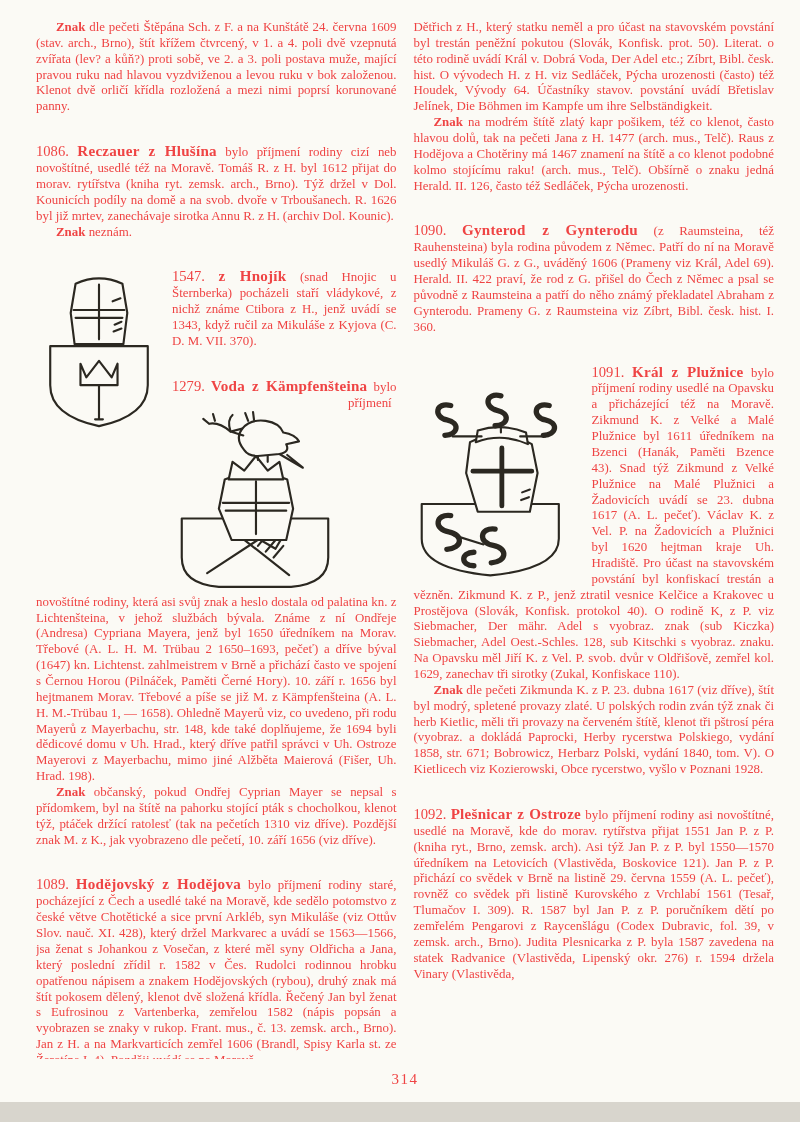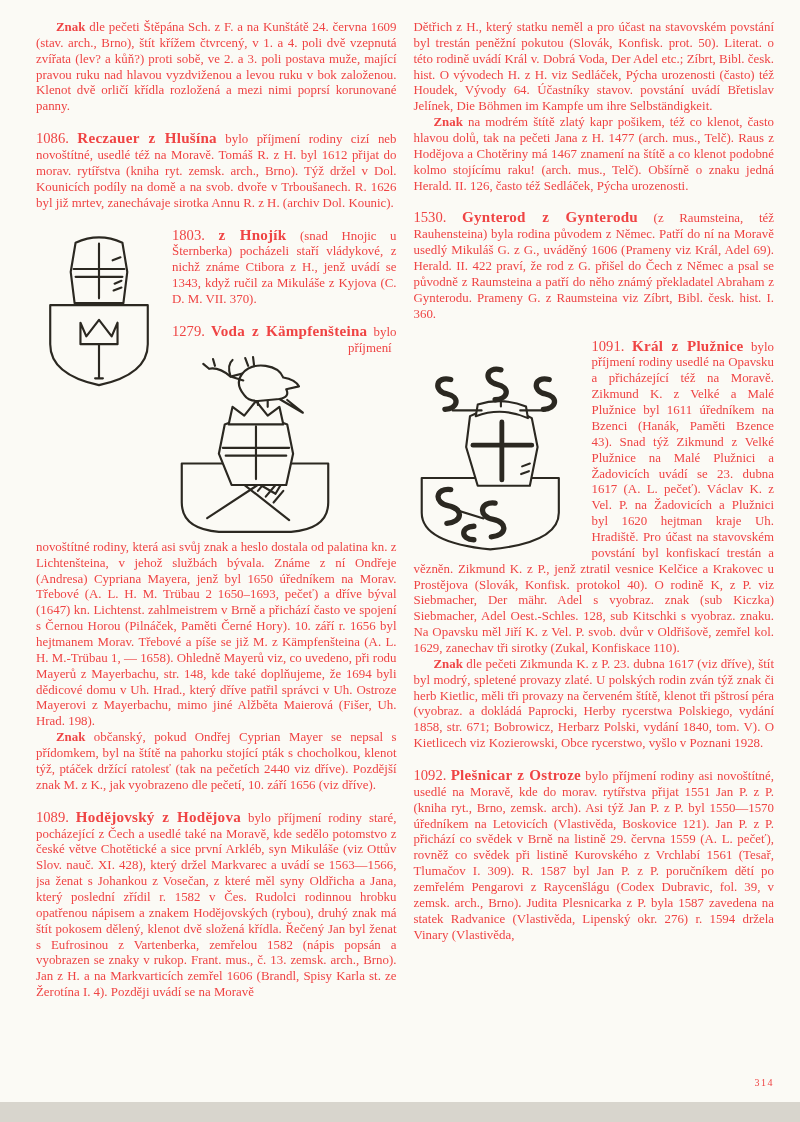--- a/index.html
+++ b/index.html
@@ -11,27 +11,27 @@
     padding:20px 26px 10px 36px;
     display:flex; flex-direction:column;
     font-family:"Liberation Serif","DejaVu Serif",serif;
     color:#ef4444;
     overflow:hidden;
   }
   .columns { display:flex; gap:17px; flex:1 1 auto; overflow:hidden; }
   .col { width:50%; text-align:justify; font-size:12.9px; line-height:1.23; hyphens:auto; }
   .para { margin:0; }
   .indent { text-indent:20px; }
-  .entry { margin-top:14px; }
+  .entry { margin-top:27px; }
   .enum { font-size:14.6px; }
   .ename { font-weight:bold; font-size:15.1px; letter-spacing:0.25px; }
   .lead { font-weight:bold; }
   .arms { float:left; margin:5px 10px 2px 0; }
   .arms svg { display:block; }
-  .page-number { flex:0 0 auto; text-align:right; font-size:10px; letter-spacing:1.5px; padding:12px 0 4px 0; }
+  .page-number { flex:0 0 auto; text-align:center; font-size:15px; letter-spacing:1.5px; padding:12px 0 4px 0; }
   .ln { stroke:#2b2821; stroke-width:2.2; fill:none; stroke-linecap:round; stroke-linejoin:round; }
   .fillp { fill:#fbfaf5; }
   .rope { stroke:#2b2821; stroke-width:5.5; fill:none; stroke-linecap:round; }
   .thick { stroke:#2b2821; stroke-width:5; fill:none; stroke-linecap:round; }
 </style>
 </head>
 <body>
 
 <div class="page">
   <div class="columns">
@@ -42,25 +42,29 @@
         <b class="lead">Znak</b>
         <span>dle pečeti Štěpána Sch. z F. a na Kunštátě 24. června 1609 (stav. arch., Brno), štít křížem čtvrcený, v 1. a 4. poli dvě vzepnutá zvířata (lev? a kůň?) proti sobě, ve 2. a 3. poli postava muže, mající pravou ruku nad hlavou vyzdviženou a levou ruku v bok založenou. Klenot dvě orličí křídla rozložená a mezi nimi poprsí korunované panny.</span>
       </p>
 
       <div class="entry">
         <p class="para">
           <span class="enum">1086.</span>
           <span class="ename">Reczauer z Hlušína</span>
           <span>bylo příjmení rodiny cizí neb novoštítné, usedlé též na Moravě. Tomáš R. z H. byl 1612 přijat do morav. rytířstva (kniha ryt. zemsk. arch., Brno). Týž držel v Dol. Kounicích podíly na domě a na svob. dvoře v Trboušanech. R. 1626 byl již mrtev, zanechávaje sirotka Annu R. z H. (archiv Dol. Kounic).</span>
         </p>
+        <p class="para indent">
+          <b class="lead">Znak</b>
+          <span>neznám.</span>
+        </p>
       </div>
 
       <div class="entry">
         <p class="para">
-          <span class="enum">1803.</span>
+          <span class="enum">1547.</span>
           <span class="ename">z Hnojík</span>
           <span class="arms">
             <svg width="126" height="160" viewBox="0 0 128 164">
               <path class="ln fillp" d="M14 76 H114 V116 Q114 147 64 158 Q14 147 14 116 Z"></path>
               <path class="ln" d="M45 94 L51 108 L64 91 L77 108 L83 94 L83 116 L45 116 Z"></path>
               <path class="ln" d="M64 116 V151 M60 151 H68"></path>
               <path class="ln fillp" d="M40 12 Q64 1 88 12 L93 42 L89 74 L39 74 L35 42 Z"></path>
               <path class="ln" d="M38 39 H90 M40 47 H88 M64 13 V69"></path>
               <path class="ln" d="M80 54 l7 -3 M79 61 l8 -3 M78 30 l8 -3"></path>
             </svg>
@@ -88,21 +92,21 @@
               <path class="ln" d="M110 54 L134 68 L118 55"></path>
               <path class="ln" d="M72 28 L60 31 L73 35"></path>
               <path class="ln" d="M60 31 q-12 -10 -22 -8 M60 31 q-4 -12 2 -17 M38 23 l-6 -5 M44 20 l-2 -7"></path>
               <path class="ln" d="M78 20 l-3 -8 M84 19 l-1 -8"></path>
             </svg>
           </span>
           <span>bylo příjmení novoštítné rodiny, která asi svůj znak a heslo dostala od palatina kn. z Lichtenšteina, v jehož službách bývala. Známe z ní Ondřeje (Andresa) Cypriana Mayera, jenž byl 1650 úředníkem na Morav. Třebové (A. L. H. M. Trübau 2 1650–1693, pečeť) a dříve býval (1647) kn. Lichtenst. zahlmeistrem v Brně a přichází často ve spojení s Černou Horou (Pilnáček, Paměti Černé Hory). 10. září r. 1656 byl hejtmanem Morav. Třebové a píše se již M. z Kämpfenšteina (A. L. H. M.-Trübau 1, — 1658). Ohledně Mayerů viz, co uvedeno, při rodu Mayerů z Mayerbachu, str. 148, kde také doplňujeme, že 1694 byli dědicové domu v Uh. Hrad., který dříve patřil správci v Uh. Ostroze Mayerovi z Mayerbachu, mimo jiné Alžběta Maierová (Fišer, Uh. Hrad. 198).</span>
         </p>
         <p class="para indent">
           <b class="lead">Znak</b>
-          <span>občanský, pokud Ondřej Cyprian Mayer se nepsal s přídomkem, byl na štítě na pahorku stojící pták s chocholkou, klenot týž, ptáček držící ratolesť (tak na pečetích 2440 viz dříve). Pozdější znak M. z K., jak vyobrazeno dle pečetí, 10. září 1656 (viz dříve).</span>
+          <span>občanský, pokud Ondřej Cyprian Mayer se nepsal s přídomkem, byl na štítě na pahorku stojící pták s chocholkou, klenot týž, ptáček držící ratolesť (tak na pečetích 1310 viz dříve). Pozdější znak M. z K., jak vyobrazeno dle pečetí, 10. září 1656 (viz dříve).</span>
         </p>
       </div>
 
       <div class="entry">
         <p class="para">
           <span class="enum">1089.</span>
           <span class="ename">Hodějovský z Hodějova</span>
           <span>bylo příjmení rodiny staré, pocházející z Čech a usedlé také na Moravě, kde sedělo potomstvo z české větve Chotětické a sice první Arkléb, syn Mikuláše (viz Ottův Slov. nauč. XI. 428), který držel Markvarec a uvádí se 1563—1566, jsa ženat s Johankou z Vosečan, z které měl syny Oldřicha a Jana, který poslední zřídil r. 1582 v Čes. Rudolci rodinnou hrobku opatřenou nápisem a znakem Hodějovských (rybou), druhý znak má štít pokosem dělený, klenot dvě složená křídla. Řečený Jan byl ženat s Eufrosinou z Vartenberka, zemřelou 1582 (nápis popsán a vyobrazen se znaky v rukop. Frant. mus., č. 13. zemsk. arch., Brno). Jan z H. a na Markvarticích zemřel 1606 (Brandl, Spisy Karla st. ze Žerotína I. 4). Později uvádí se na Moravě</span>
         </p>
       </div>
@@ -115,21 +119,21 @@
         <span>Dětřich z H., který statku neměl a pro účast na stavovském povstání byl trestán peněžní pokutou (Slovák, Konfisk. prot. 50). Literat. o této rodině uvádí Král v. Dobrá Voda, Der Adel etc.; Zíbrt, Bibl. česk. hist. O vývodech H. z H. viz Sedláček, Pýcha urozenosti (často) též Houdek, Vývody 64. Účastníky stavov. povstání uvádí Břetislav Jelínek, Die Böhmen im Kampfe um ihre Selbständigkeit.</span>
       </p>
 
       <p class="para indent">
         <b class="lead">Znak</b>
         <span>na modrém štítě zlatý kapr pošikem, též co klenot, často hlavou dolů, tak na pečeti Jana z H. 1477 (arch. mus., Telč). Raus z Hodějova a Chotěriny má 1467 znamení na štítě a co klenot podobné kolmo stojícímu raku! (arch. mus., Telč). Obšírně o znaku jedná Herald. II. 126, často též Sedláček, Pýcha urozenosti.</span>
       </p>
 
       <div class="entry">
         <p class="para">
-          <span class="enum">1530.</span>
+          <span class="enum">1090.</span>
           <span class="ename">Gynterod z Gynterodu</span>
           <span>(z Raumsteina, též Rauhensteina) byla rodina původem z Němec. Patří do ní na Moravě usedlý Mikuláš G. z G., uváděný 1606 (Prameny viz Král, Adel 69). Herald. II. 422 praví, že rod z G. přišel do Čech z Němec a psal se původně z Raumsteina a patří do něho známý překladatel Abraham z Gynterodu. Prameny G. z Raumsteina viz Zíbrt, Bibl. česk. hist. I. 360.</span>
         </p>
       </div>
 
       <div class="entry">
         <p class="para">
           <span class="enum">1091.</span>
           <span class="ename">Král z Plužnice</span>
           <span class="arms">

